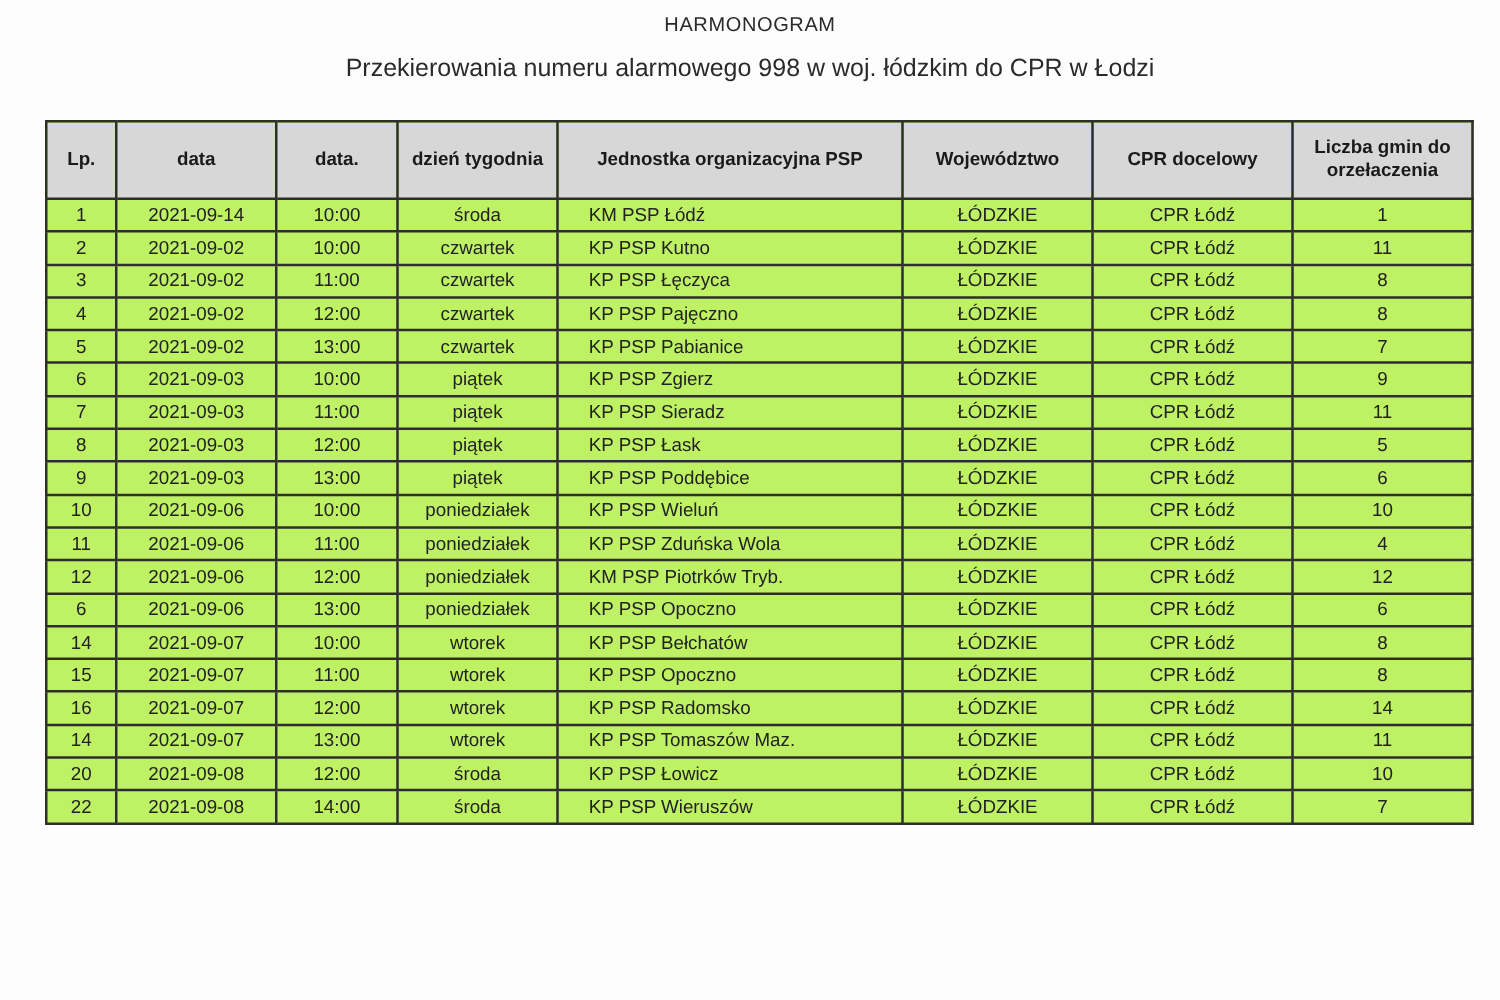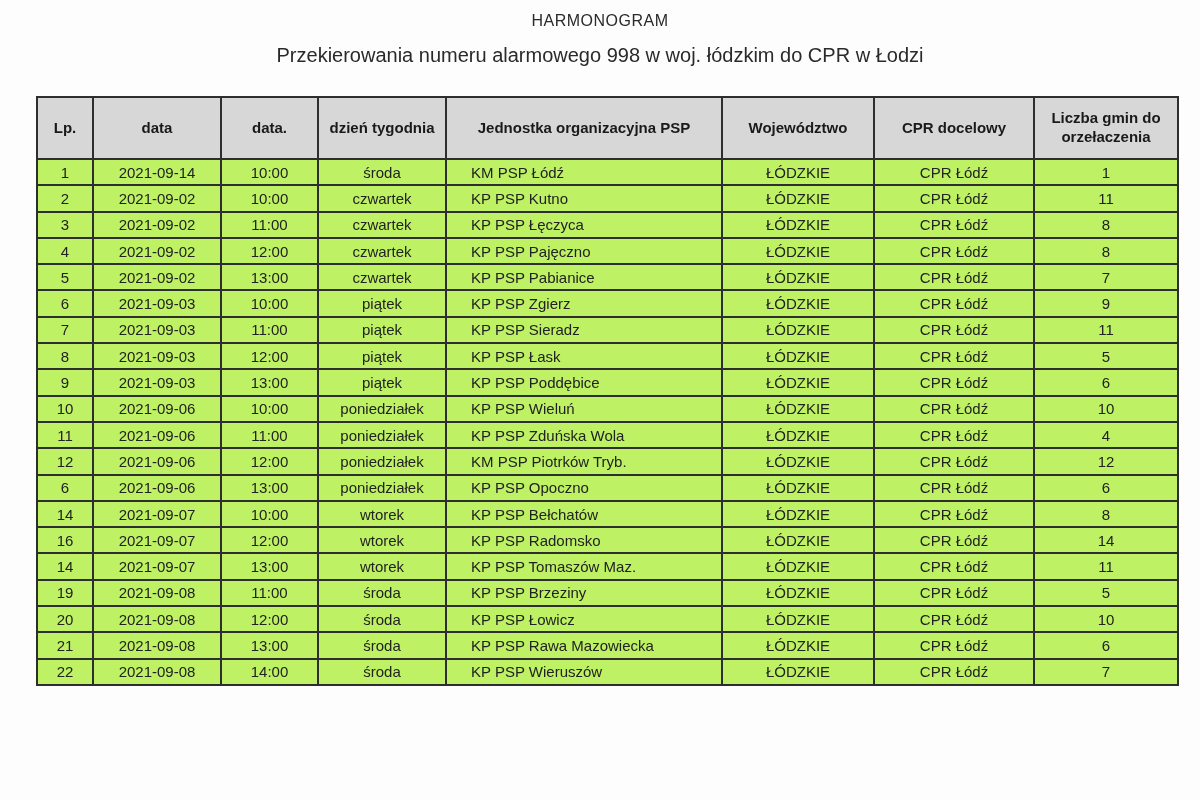--- a/index.html
+++ b/index.html
@@ -243,68 +243,58 @@
           <td>14</td>
           <td>2021-09-07</td>
           <td>10:00</td>
           <td>wtorek</td>
           <td class="left">KP PSP Bełchatów</td>
           <td>ŁÓDZKIE</td>
           <td>CPR Łódź</td>
           <td>8</td>
         </tr>
         <tr>
+          <td>15</td>
+          <td>2021-09-07</td>
+          <td>11:00</td>
+          <td>wtorek</td>
+          <td class="left">KP PSP Opoczno</td>
+          <td>ŁÓDZKIE</td>
+          <td>CPR Łódź</td>
+          <td>8</td>
+        </tr>
+        <tr>
           <td>16</td>
           <td>2021-09-07</td>
           <td>12:00</td>
           <td>wtorek</td>
           <td class="left">KP PSP Radomsko</td>
           <td>ŁÓDZKIE</td>
           <td>CPR Łódź</td>
           <td>14</td>
         </tr>
         <tr>
           <td>14</td>
           <td>2021-09-07</td>
           <td>13:00</td>
           <td>wtorek</td>
           <td class="left">KP PSP Tomaszów Maz.</td>
           <td>ŁÓDZKIE</td>
           <td>CPR Łódź</td>
           <td>11</td>
         </tr>
         <tr>
-          <td>19</td>
-          <td>2021-09-08</td>
-          <td>11:00</td>
-          <td>środa</td>
-          <td class="left">KP PSP Brzeziny</td>
-          <td>ŁÓDZKIE</td>
-          <td>CPR Łódź</td>
-          <td>5</td>
-        </tr>
-        <tr>
           <td>20</td>
           <td>2021-09-08</td>
           <td>12:00</td>
           <td>środa</td>
           <td class="left">KP PSP Łowicz</td>
           <td>ŁÓDZKIE</td>
           <td>CPR Łódź</td>
           <td>10</td>
-        </tr>
-        <tr>
-          <td>21</td>
-          <td>2021-09-08</td>
-          <td>13:00</td>
-          <td>środa</td>
-          <td class="left">KP PSP Rawa Mazowiecka</td>
-          <td>ŁÓDZKIE</td>
-          <td>CPR Łódź</td>
-          <td>6</td>
         </tr>
         <tr>
           <td>22</td>
           <td>2021-09-08</td>
           <td>14:00</td>
           <td>środa</td>
           <td class="left">KP PSP Wieruszów</td>
           <td>ŁÓDZKIE</td>
           <td>CPR Łódź</td>
           <td>7</td>

